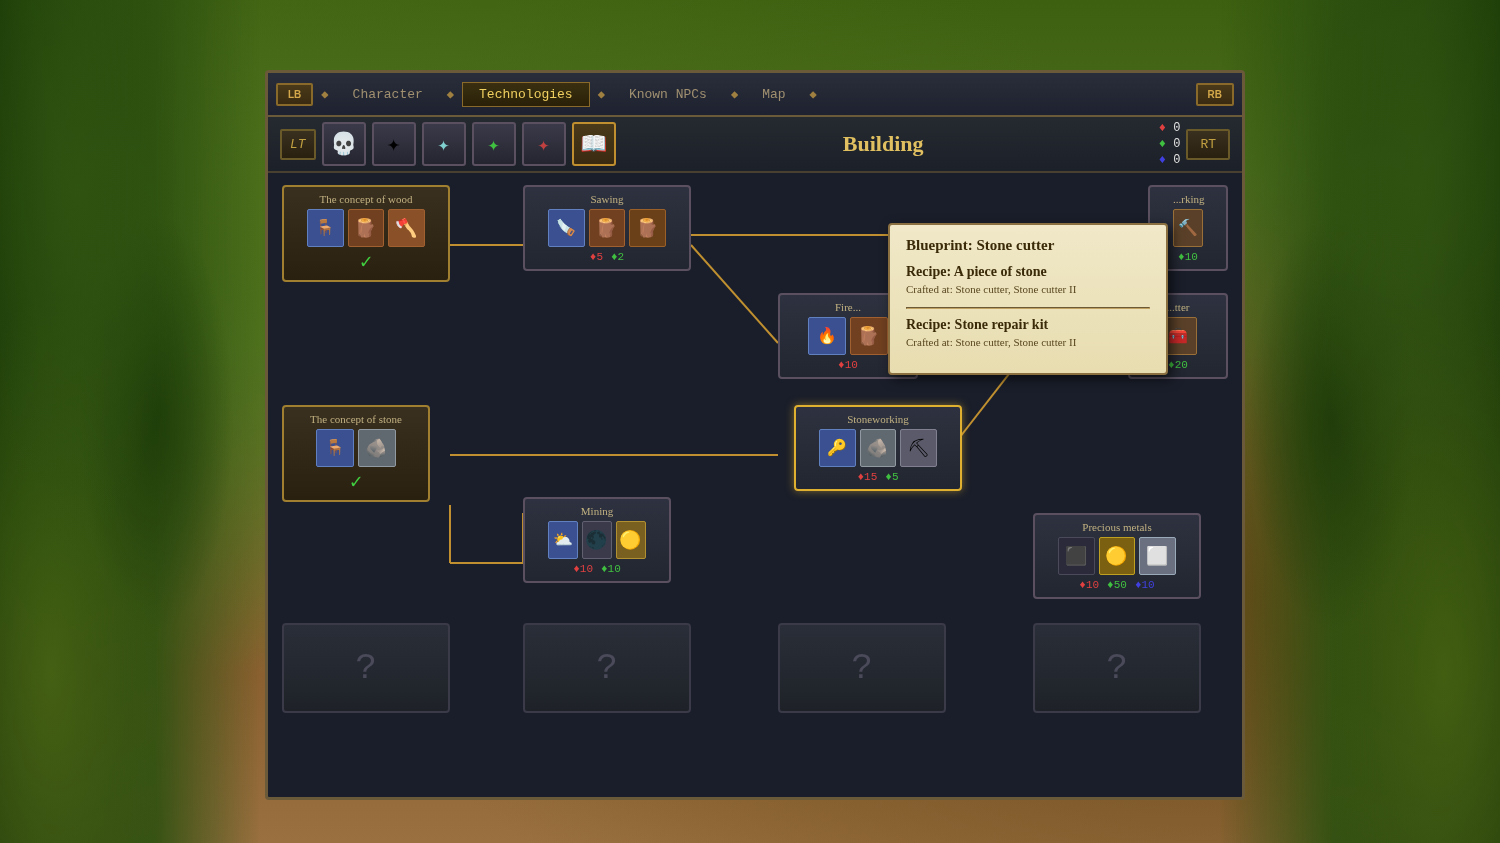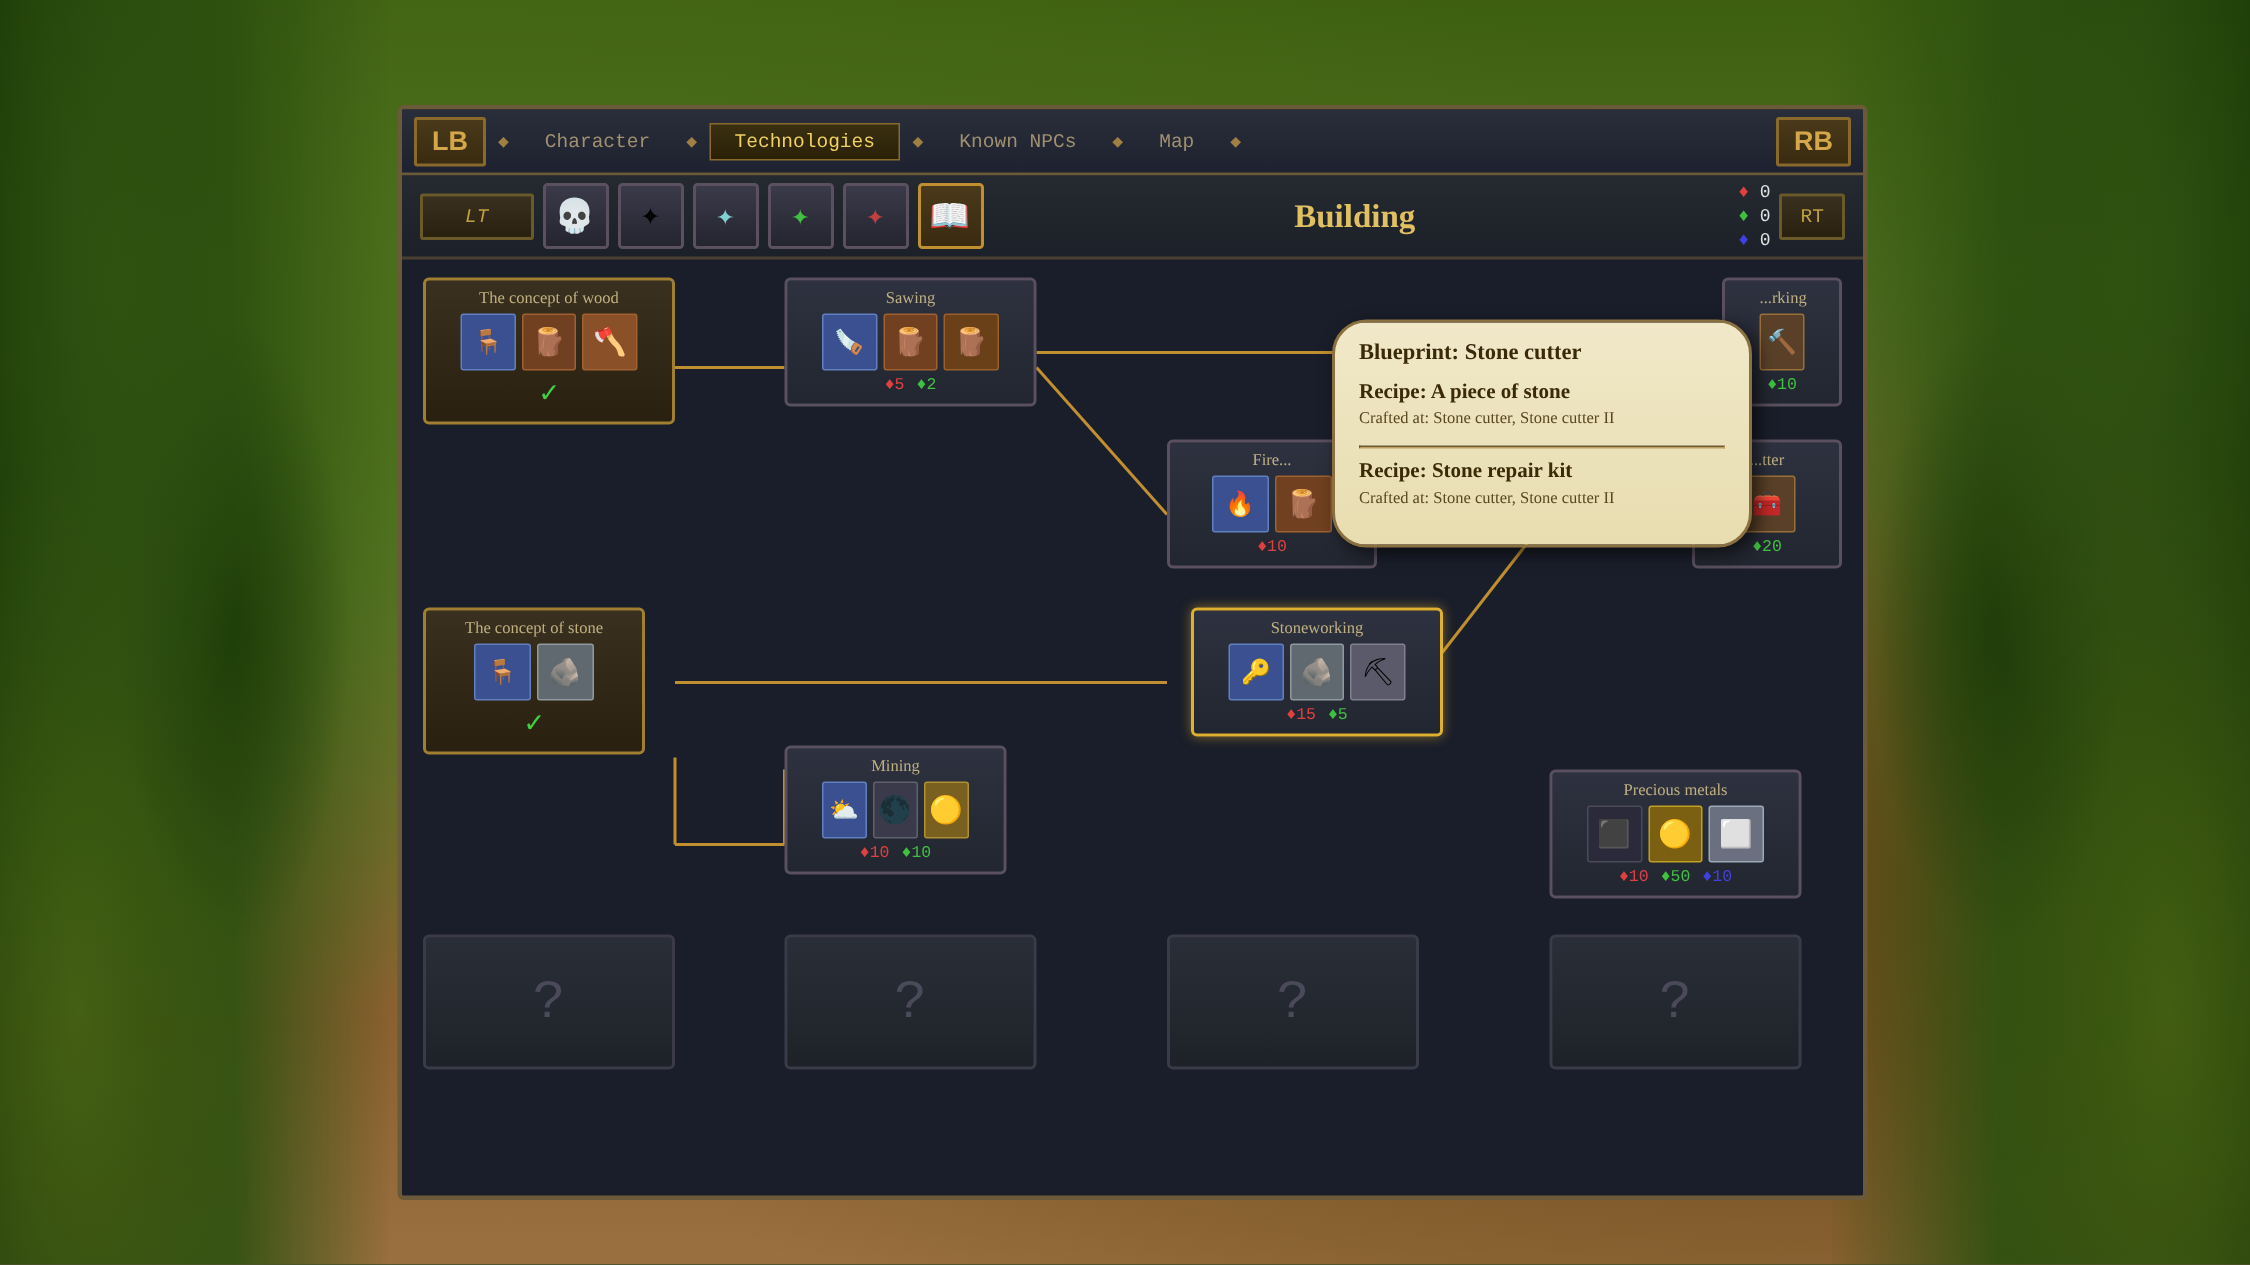--- a/index.html
+++ b/index.html
@@ -67,21 +67,21 @@
       border-bottom: 2px solid #6a5a3a;
       padding: 0 8px;
       gap: 4px;
     }
 
     .nav-btn {
       background: linear-gradient(180deg, #4a3a1a 0%, #3a2a10 100%);
       border: 2px solid #8a6a2a;
       color: #d4a84a;
       font-weight: bold;
-      font-size: 18px;
+      font-size: 10px;
       padding: 4px 10px;
       cursor: pointer;
       border-radius: 2px;
     }
 
     .nav-diamond {
       color: #a08040;
       font-size: 12px;
       padding: 0 4px;
     }
@@ -113,21 +113,21 @@
       border-bottom: 2px solid #4a4030;
       padding: 0 12px;
       gap: 6px;
     }
 
     .lt-btn {
       background: linear-gradient(180deg, #3a3020 0%, #2a2010 100%);
       border: 2px solid #6a5a2a;
       color: #c0a040;
       font-size: 13px;
-      padding: 6px 28px;
+      padding: 6px 8px;
       cursor: pointer;
       border-radius: 2px;
       font-family: inherit;
       font-style: italic;
     }
 
     .cat-icon {
       width: 44px;
       height: 44px;
       background: linear-gradient(180deg, #3a3a4a 0%, #252530 100%);
@@ -487,21 +487,21 @@
     <div class="tech-node-unknown" style="left:255px; top:450px;">
       <span class="question-mark">?</span>
     </div>
     <div class="tech-node-unknown" style="left:510px; top:450px;">
       <span class="question-mark">?</span>
     </div>
     <div class="tech-node-unknown" style="left:765px; top:450px;">
       <span class="question-mark">?</span>
     </div>
 
-    <div class="tooltip" style="left:620px; top:40px;border-radius:23px;">
+    <div class="tooltip" style="left:620px; top:50px;">
       <div class="tooltip-title">Blueprint: Stone cutter</div>
 
       <div class="tooltip-recipe-title">Recipe: A piece of stone</div>
       <div class="tooltip-text">Crafted at: Stone cutter, Stone cutter II</div>
 
       <hr style="border-color:#c0a060; margin: 4px 0 8px;">
 
       <div class="tooltip-recipe-title">Recipe: Stone repair kit</div>
       <div class="tooltip-text">Crafted at: Stone cutter, Stone cutter II</div>
     </div>

